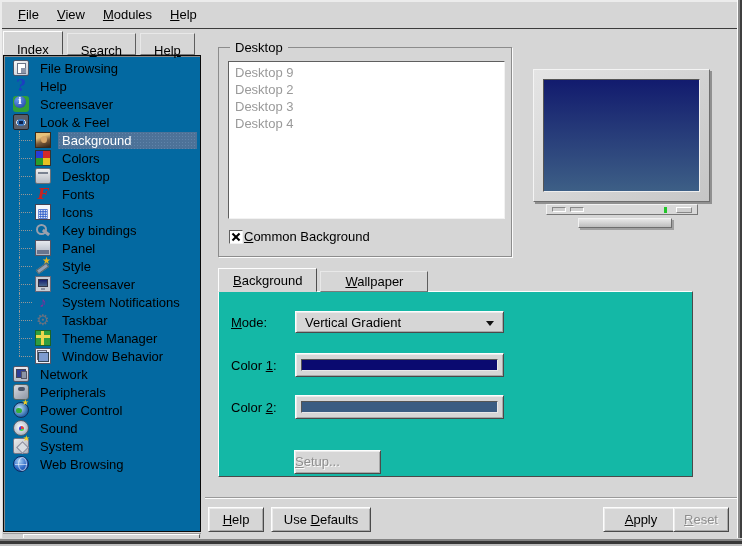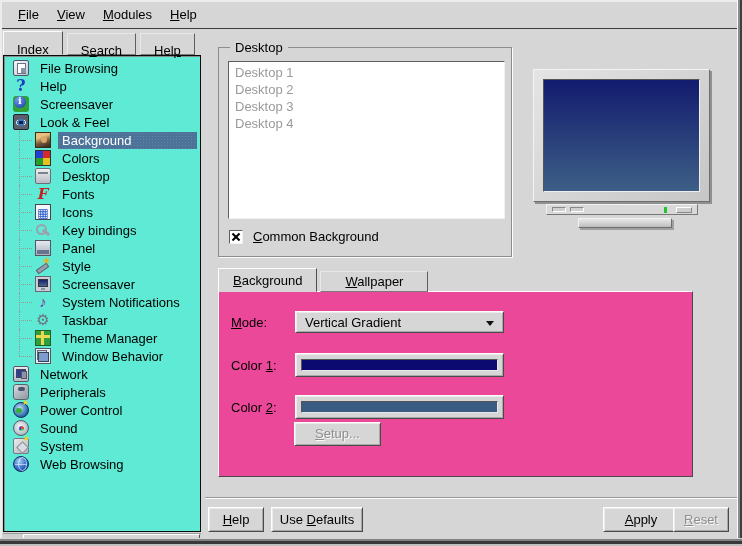--- a/index.html
+++ b/index.html
@@ -22,21 +22,21 @@
   
   .menu-bar{position:absolute;left:2px;top:2px;right:5px;height:27px;display:flex;align-items:center;padding-left:7px;border-bottom:1px solid #3c3c3c;background:#d6d6d6}
   .menu-item{padding:12px 9px;line-height:26px;cursor:default}
 
   
   .side-tabs{position:absolute;left:3px;top:31px;height:24px;display:flex;align-items:flex-end;z-index:2}
   .side-tab{height:24px;line-height:22px;padding:7px 13px;background:#d6d6d6;border:1px solid;border-color:#fdfdfd #4e4e4e transparent #fdfdfd;margin-right:4px;position:relative}
   .side-tab.inactive{height:22px;line-height:20px;border-color:#e8e8e8 #5e5e5e #7a7a7a #e8e8e8}
 
   
-  .tree-panel{position:absolute;left:3px;top:55px;width:198px;height:477px;background:#5eead4;border:1px solid #0a0a0a;box-shadow:inset 1px 1px 0 #8a8a8a;padding-top:3px;overflow:hidden;z-index:1}
+  .tree-panel{position:absolute;left:3px;top:55px;width:198px;height:477px;background:#0369a1;border:1px solid #0a0a0a;box-shadow:inset 1px 1px 0 #8a8a8a;padding-top:3px;overflow:hidden;z-index:1}
   .trow{position:relative;height:18px;display:flex;align-items:center;padding-left:9px;white-space:nowrap}
   .trow .ic{margin-right:7px}
   .trow.child{padding-left:31px}
   .trow.child::before{content:"";position:absolute;left:15px;top:0;bottom:0;border-left:1px dotted #979797}
   .trow.child.last::before{bottom:50%}
   .trow.child::after{content:"";position:absolute;left:15px;width:13px;top:9px;border-top:1px dotted #979797}
   .tlabel{padding:1px 4px;line-height:15px}
   .trow.selected .tlabel{flex:1;margin-right:3px;color:#fff;background-color:#4d7298;background-image:radial-gradient(#5f84aa 25%,transparent 27%);background-size:3px 3px}
   .tree-hscroll{position:absolute;left:3px;top:533px;width:198px;height:8px;background:#cfcfcf;border-top:1px solid #9a9a9a;z-index:2}
   .tree-hscroll .thumb{position:absolute;left:20px;right:1px;top:0;height:7px;background:#d6d6d6;border:1px solid;border-color:#fff #555 #555 #fff}
@@ -94,59 +94,59 @@
   .i-system-icon::after{content:"★";position:absolute;right:-2px;top:-4px;color:#f2cf26;font-size:8px;line-height:8px}
   .i-web-browsing-icon{background:radial-gradient(circle at 38% 30%,#aad2f4,#2e6ac8 55%,#16418e);border-radius:50%;border:1px solid #0e2c62}
   .i-web-browsing-icon::before{content:"";position:absolute;left:50%;top:0;bottom:0;width:7px;margin-left:-3.5px;border:1px solid rgba(255,255,255,.55);border-radius:50%}
   .i-web-browsing-icon::after{content:"";position:absolute;left:1px;right:1px;top:50%;height:0;border-top:1px solid rgba(255,255,255,.55)}
 
   
   .group-desktop{position:absolute;left:218px;top:47px;width:294px;height:210px;border:1px solid #8c8c8c;box-shadow:1px 1px 0 #fcfcfc}
   .group-desktop .legend{position:absolute;left:11px;top:-9px;background:#d6d6d6;padding:0 5px;line-height:17px}
   .desktop-list{position:absolute;left:9px;top:13px;width:277px;height:158px;background:#fff;padding:2px 0;overflow:hidden}
   .desktop-item{padding:0 6px;line-height:17px;color:#9a9a9a}
-  .checkbox-row{position:absolute;left:10px;top:181px;display:flex;align-items:center;gap:10px}
+  .checkbox-row{position:absolute;left:10px;top:181px;display:flex;align-items:center;gap:1px}
   .checkbox{width:14px;height:14px;background:#fff;position:relative}
   .checkbox.checked::before,.checkbox.checked::after{content:"";position:absolute;left:1px;top:5px;width:10px;height:2px;background:#000}
   .checkbox.checked::before{transform:rotate(45deg)}
   .checkbox.checked::after{transform:rotate(-45deg)}
 
   
   .monitor{position:absolute;left:533px;top:69px;width:177px;height:133px;background:linear-gradient(135deg,#e4e4e4,#c6c6c6);border:1px solid;border-color:#f4f4f4 #6e6e6e #6e6e6e #f4f4f4;box-shadow:2px 2px 0 rgba(60,60,60,.45)}
   .monitor-screen{position:absolute;left:9px;top:9px;right:9px;bottom:9px;border:1px solid;border-color:#555 #eee #eee #555}
   .monitor-base{position:absolute;left:546px;top:204px;width:152px;height:11px;background:#d9d9d9;border:1px solid;border-color:#f2f2f2 #777 #777 #f2f2f2}
   .base-btn{position:absolute;top:2px;height:5px;width:14px;border:1px solid;border-color:#888 #fff #fff #888;background:#cfcfcf}
   .base-btn.b1{left:5px}.base-btn.b2{left:23px}
   .base-led{position:absolute;right:30px;top:2px;width:3px;height:6px}
   .base-btn.b3{right:5px;width:16px;height:6px;border-color:#fff #888 #888 #fff}
   .monitor-stand{position:absolute;left:578px;top:218px;width:94px;height:10px;background:linear-gradient(#e8e8e8,#bdbdbd);border:1px solid;border-color:#f2f2f2 #6e6e6e #6e6e6e #f2f2f2;box-shadow:2px 2px 0 rgba(60,60,60,.35)}
 
   
   .settings-tabs{position:absolute;left:218px;top:268px;height:24px;display:flex;align-items:flex-end;z-index:3}
   .s-tab{padding:0 14px;height:24px;line-height:23px;background:#d6d6d6;border:1px solid;border-color:#fdfdfd #4e4e4e transparent #fdfdfd;margin-right:3px}
   .s-tab.inactive{height:21px;line-height:19px;padding:0 24px;border-color:#e8e8e8 #5e5e5e #7a7a7a #e8e8e8}
-  .tab-pane{position:absolute;left:218px;top:291px;width:475px;height:186px;background:#ec4899;border:1px solid;border-color:#fdfdfd #4a4a4a #4a4a4a #fdfdfd;z-index:2}
+  .tab-pane{position:absolute;left:218px;top:291px;width:475px;height:186px;background:#14b8a6;border:1px solid;border-color:#fdfdfd #4a4a4a #4a4a4a #fdfdfd;z-index:2}
   .plabel{position:absolute;line-height:16px}
   .lbl-mode{left:12px;top:23px}
   .lbl-color1{left:12px;top:66px}
   .lbl-color2{left:12px;top:108px}
   .combo{position:absolute;left:76px;top:19px;width:209px;height:22px;cursor:default}
   .combo-text{position:absolute;left:9px;top:2px;line-height:18px}
   .combo-arrow{position:absolute;right:9px;top:9px;width:0;height:0;border-left:4px solid transparent;border-right:4px solid transparent;border-top:5px solid #111}
   .color-btn{position:absolute;left:76px;width:209px;height:24px;cursor:default}
   .cb1{top:61px}.cb2{top:103px}
   .swatch{position:absolute;left:5px;right:5px;top:5px;bottom:5px;border:1px solid;border-color:#555 #e8e8e8 #e8e8e8 #555}
-  .setup-btn{position:absolute;left:75px;top:130px;width:87px;height:24px;line-height:22px;text-align:center}
+  .setup-btn{position:absolute;left:75px;top:158px;width:87px;height:24px;line-height:22px;}
   .btn-disabled{color:#8e8e8e;text-shadow:1px 1px 0 #fafafa}
 
   
   .bottom-separator{position:absolute;left:205px;top:497px;width:532px;height:2px;border-top:1px solid #9a9a9a;border-bottom:1px solid #fcfcfc}
   .action-btn{position:absolute;top:507px;height:25px;line-height:23px;text-align:center;cursor:default}
   .btn-help{left:208px;width:56px}
-  .btn-use-defaults{left:271px;width:92px}
+  .btn-use-defaults{left:271px;width:100px}
   .btn-apply{left:603px;width:76px}
   .btn-reset{left:673px;width:56px}
 </style>
 </head>
 <body>
 
 <div class="window">
 
   <div class="menu-bar">
       <span class="menu-item"><u>F</u>ile</span>
@@ -255,21 +255,21 @@
         <span class="tlabel">Web Browsing</span>
       </div>
     </div>
   <div class="tree-hscroll">
     <div class="thumb"></div>
   </div>
 
   <div class="group-desktop">
     <div class="legend">Desktop</div>
     <div class="desktop-list sunken">
-        <div class="desktop-item">Desktop 1</div>
+        <div class="desktop-item">Desktop 9</div>
         <div class="desktop-item">Desktop 2</div>
         <div class="desktop-item">Desktop 3</div>
         <div class="desktop-item">Desktop 4</div>
       </div>
     <div class="checkbox-row">
       <div class="checkbox sunken checked"></div>
       <div><u>C</u>ommon Background</div>
     </div>
   </div>
 

